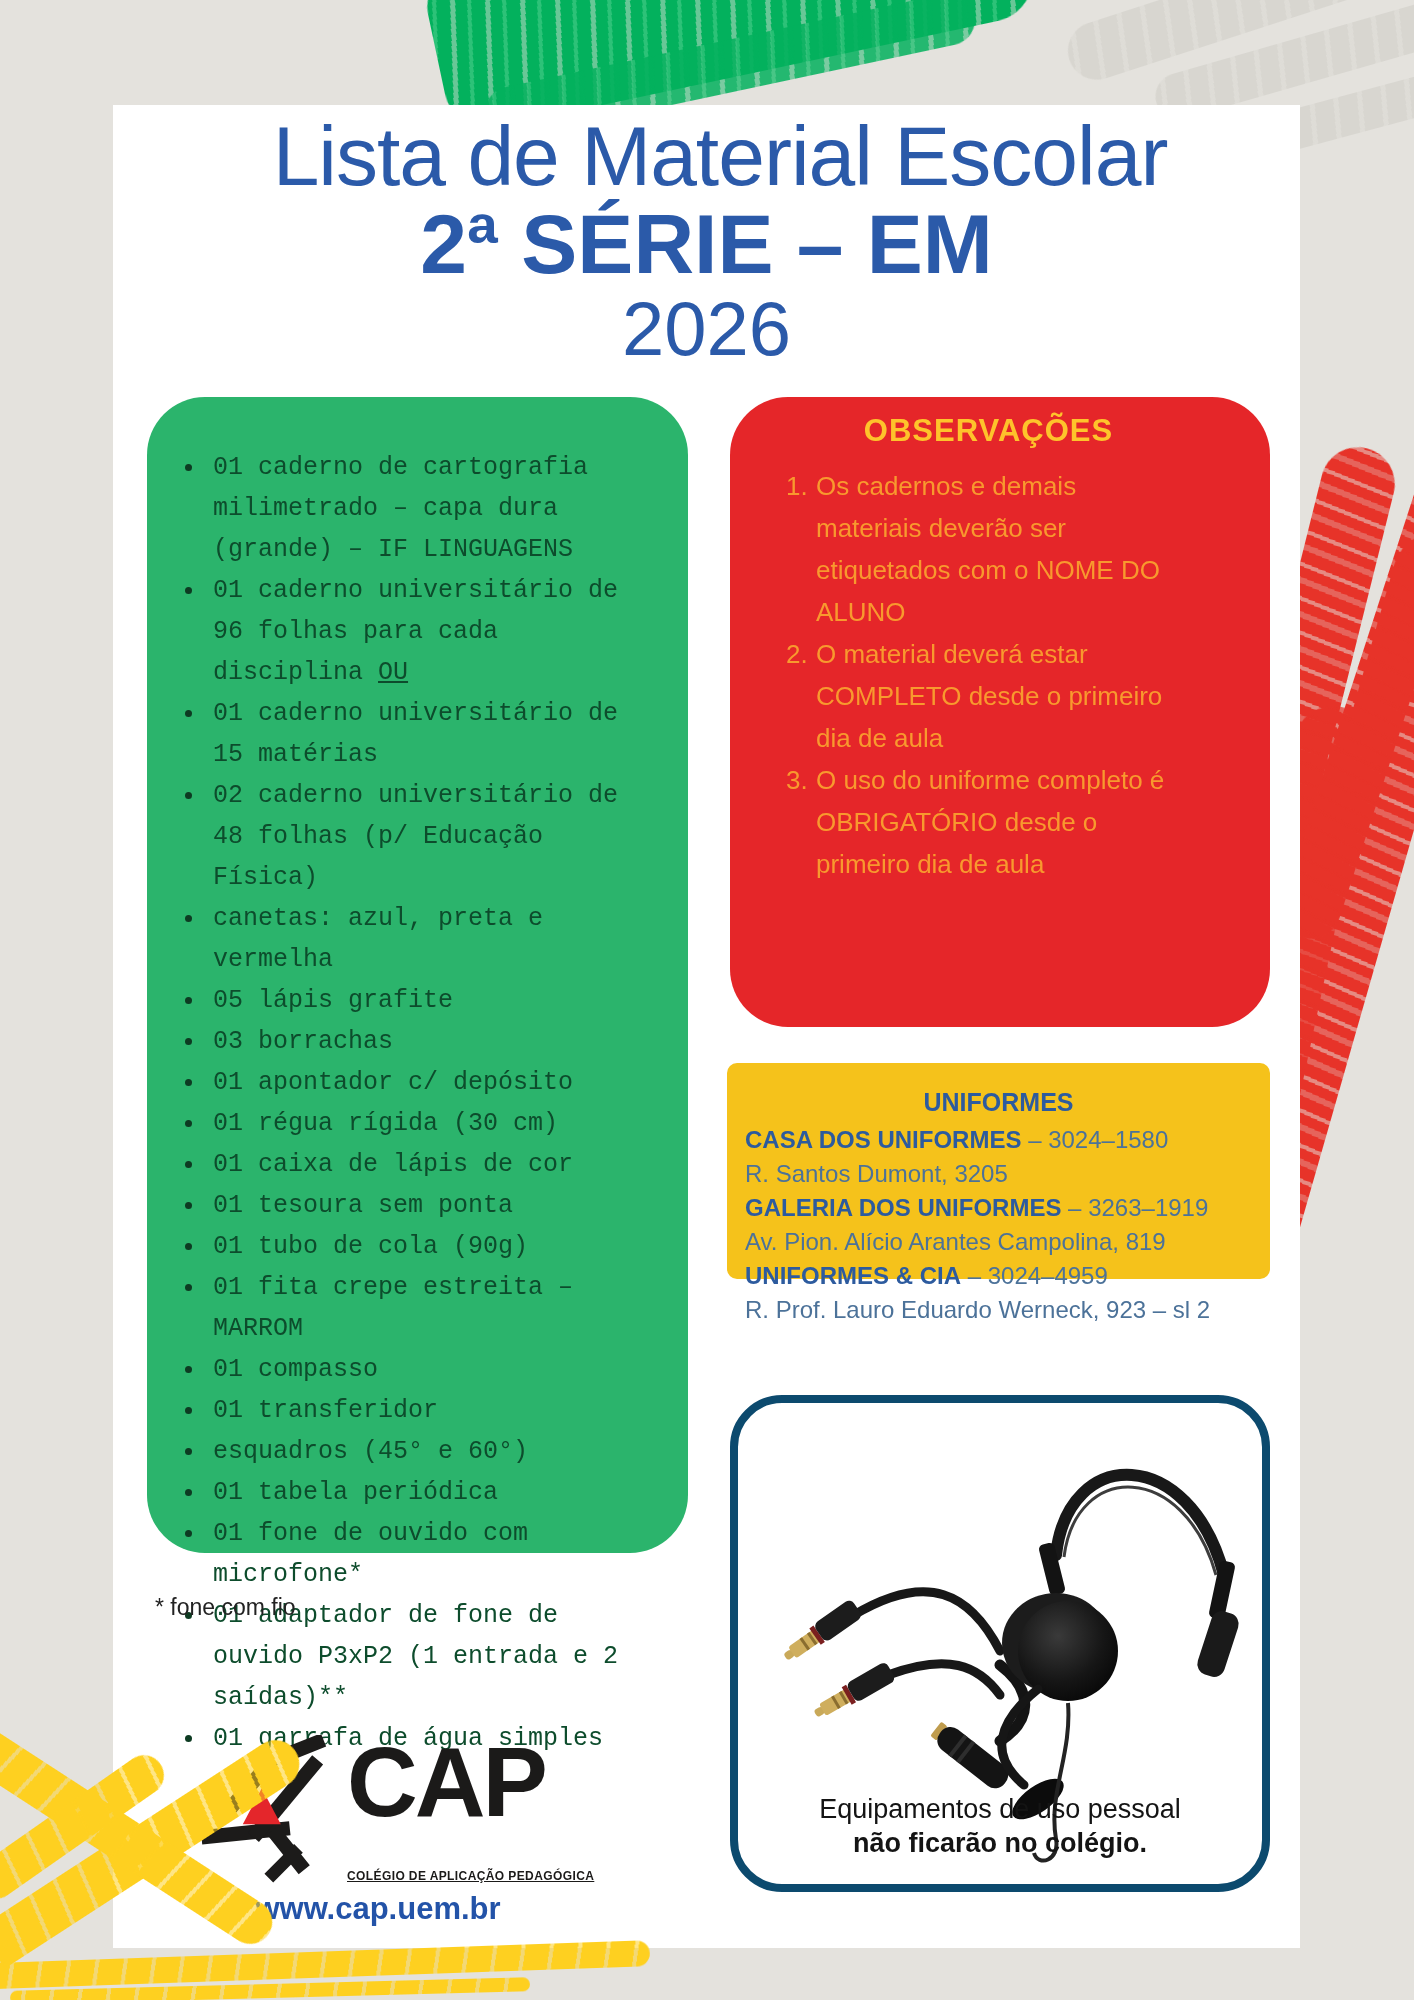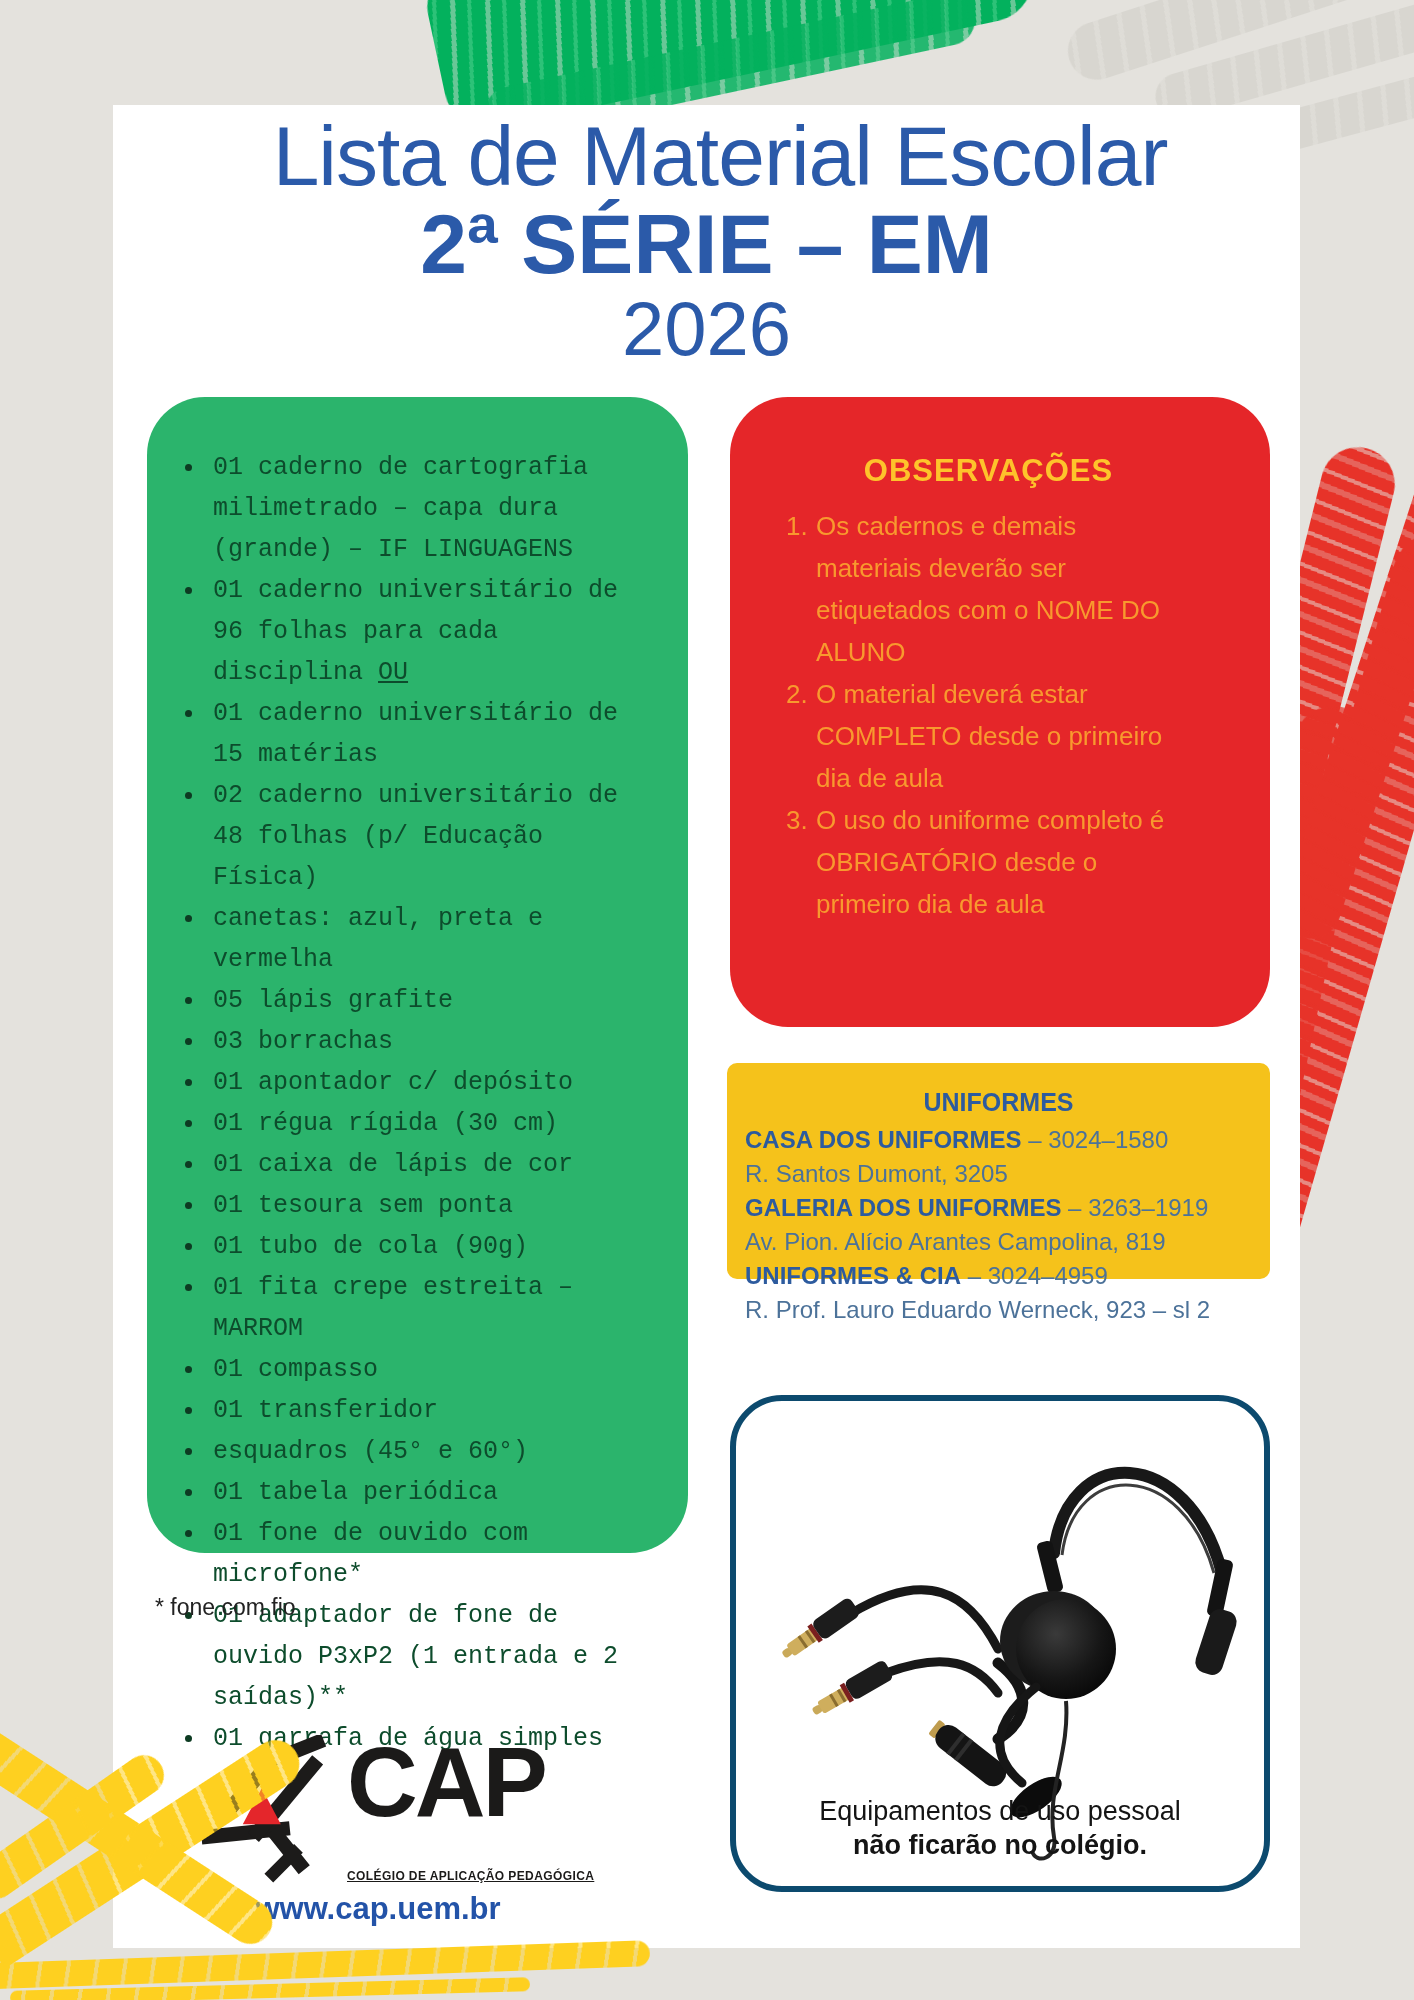--- a/index.html
+++ b/index.html
@@ -43,21 +43,21 @@
   .mat-item::before{
     content:"";position:absolute;left:16px;top:17px;width:7px;height:7px;
     border-radius:50%;background:#0d3b22;
   }
   .und{text-decoration:underline;}
 
   
   .red-box{
     position:absolute;left:617px;top:292px;width:540px;height:630px;
     background:#e52629;border-radius:58px;box-sizing:border-box;
-    padding:56px 89px 0 56px;
+    padding:16px 89px 0 56px;
   }
   .obs-title{
     text-align:center;color:#fec32b;font-size:31px;font-weight:800;
     letter-spacing:1px;margin:0 -30px 16px -20px;
   }
   .obs-list{list-style:none;margin:0;padding:0;}
   .obs-item{
     position:relative;padding-left:30px;color:#f8992e;
     font-size:26px;line-height:42px;
   }
@@ -70,21 +70,21 @@
     padding:24px 18px 0 18px;
   }
   .uni-title{text-align:center;color:#2d5b9e;font-size:25px;font-weight:800;margin:0 0 6px 0;line-height:30px;}
   .store-head{font-size:24px;line-height:34px;color:#4c7299;}
   .store-name{font-weight:800;color:#2d5b9e;}
   .store-addr{font-size:24px;line-height:34px;color:#4c7299;}
 
   
   .img-box{
     position:absolute;left:617px;top:1290px;width:540px;height:497px;
-    background:#ffffff;border:6px solid #0c4a6e;border-radius:52px;
+    background:#ffffff;border:8px solid #0c4a6e;border-radius:52px;
     box-sizing:border-box;overflow:hidden;
   }
   .img-box svg{position:absolute;left:0;top:0;}
   .equip-caption{
     position:absolute;left:0;bottom:24px;width:100%;text-align:center;
     color:#141414;font-size:27px;line-height:34px;
   }
   .equip-caption .bold{font-weight:700;}
 
   

